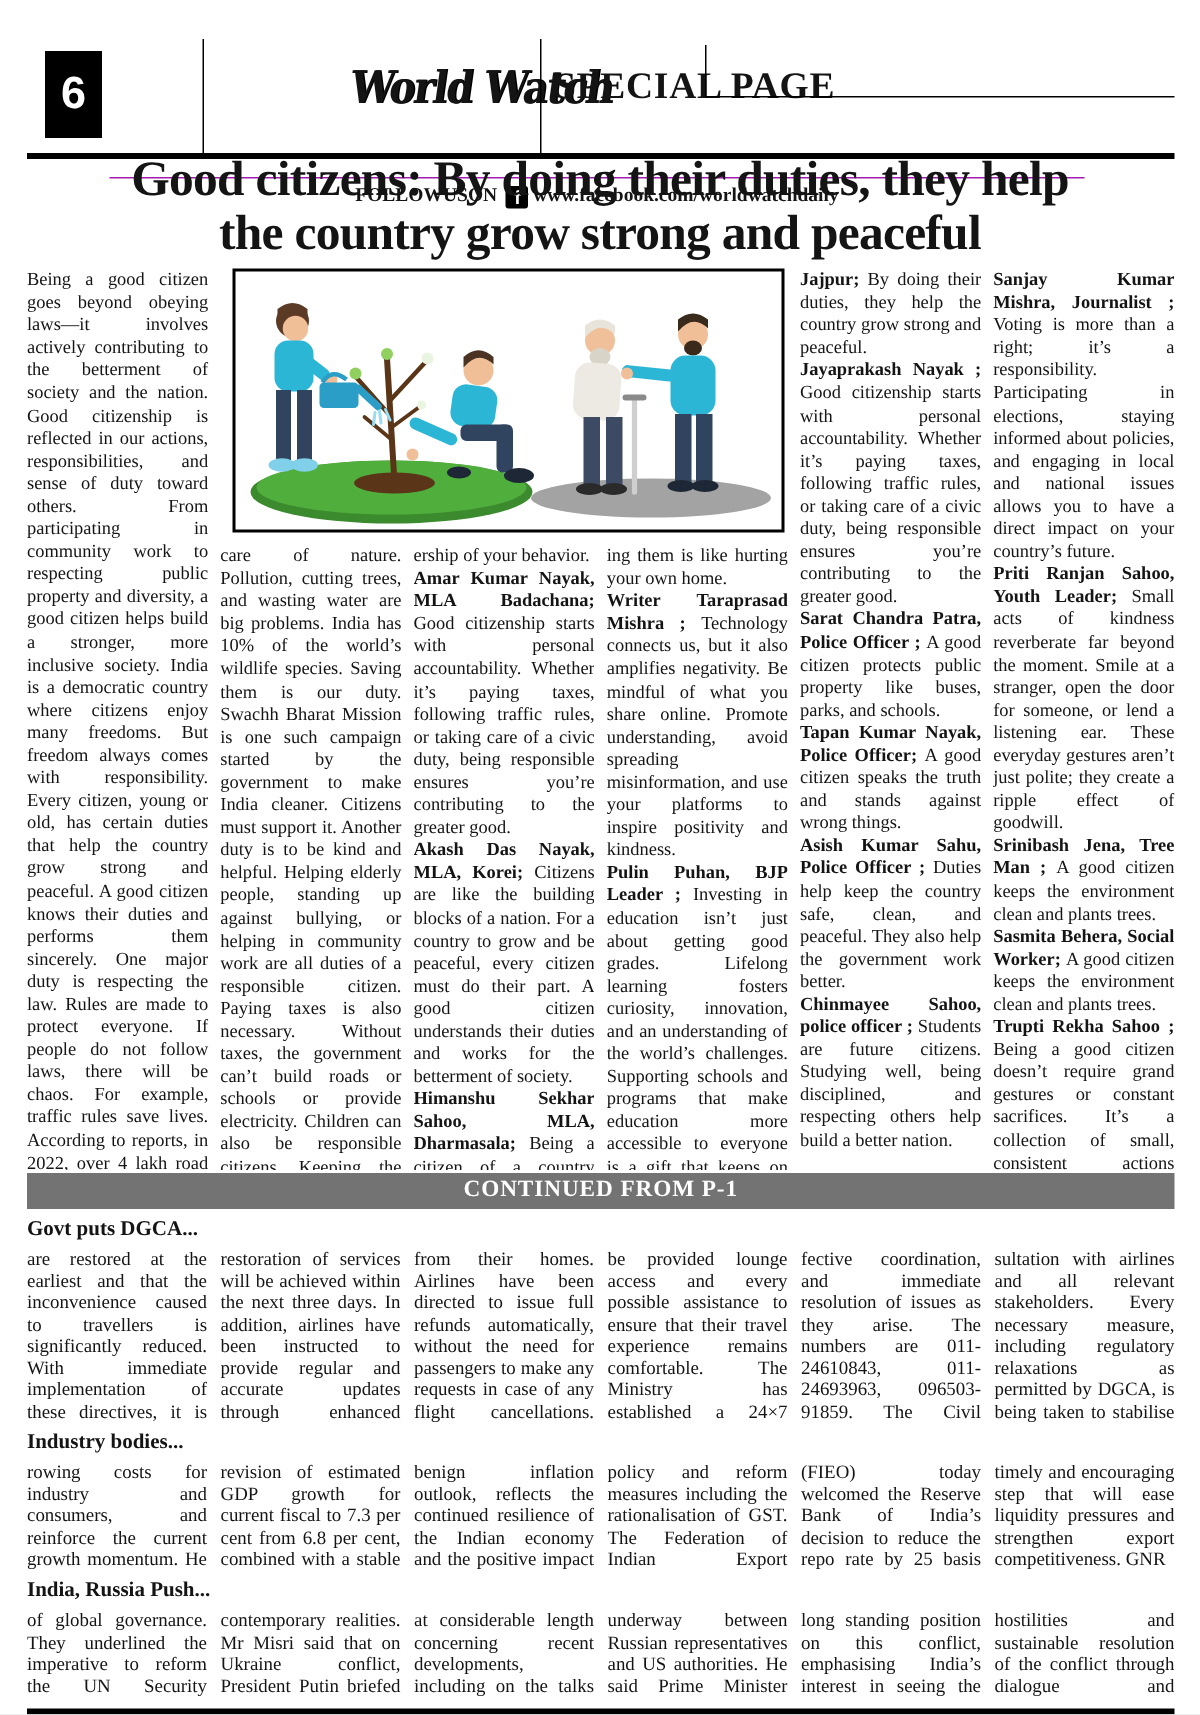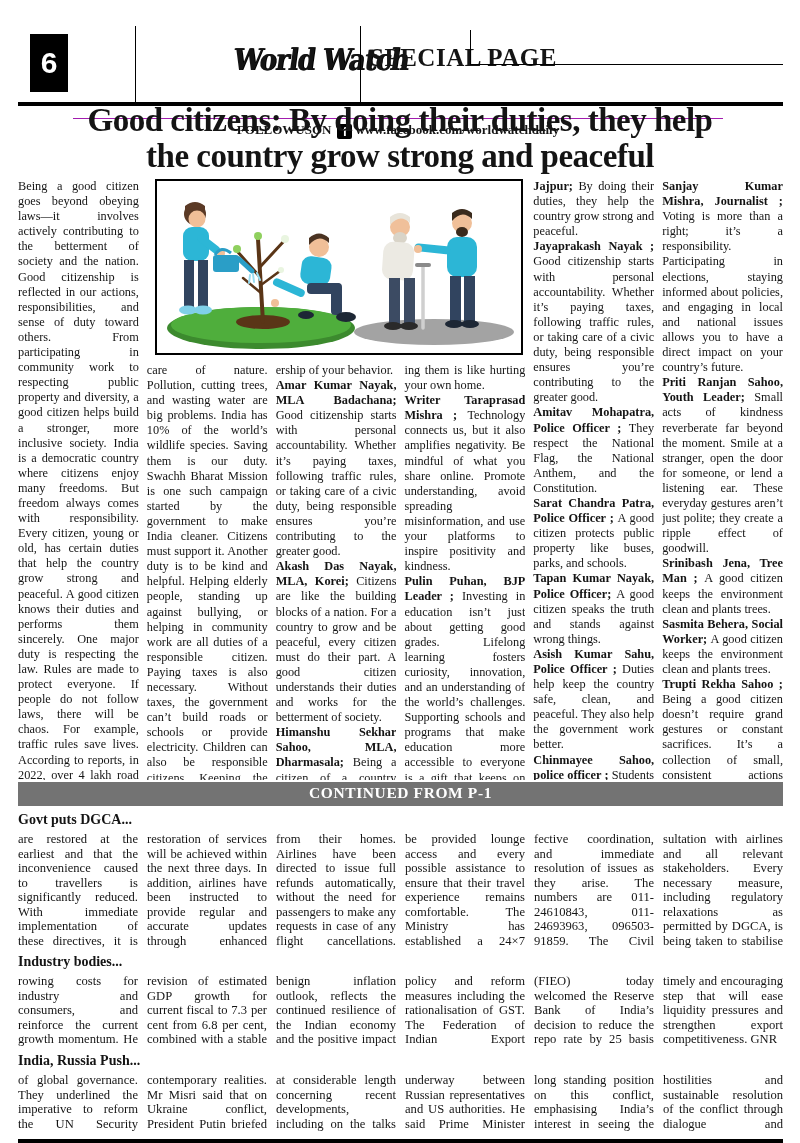--- a/index.html
+++ b/index.html
@@ -93,21 +93,20 @@
         <p><b>Himanshu Sekhar Sahoo, MLA, Dharmasala; </b>Being a citizen of a country means enjoying many rights. But it also comes with some important duties. A good citizen is someone who balances both rights and duties.</p>
       </div>
     <div class="col c4">
         <p>ing them is like hurting your own home.</p>
         <p><b>Writer Taraprasad Mishra ; </b>Technology connects us, but it also amplifies negativity. Be mindful of what you share online. Promote understanding, avoid spreading misinformation, and use your platforms to inspire positivity and kindness.</p>
         <p><b>Pulin Puhan, BJP Leader ; </b>Investing in education isn’t just about getting good grades. Lifelong learning fosters curiosity, innovation, and an understanding of the world’s challenges. Supporting schools and programs that make education more accessible to everyone is a gift that keeps on giving.</p>
       </div>
     <div class="col c5">
         <p><b>Jajpur; </b>By doing their duties, they help the country grow strong and peaceful.</p>
         <p><b>Jayaprakash Nayak ; </b>Good citizenship starts with personal accountability. Whether it’s paying taxes, following traffic rules, or taking care of a civic duty, being responsible ensures you’re contributing to the greater good.</p>
-        <p><b>Amitav Mohapatra, Police Officer ; </b>They respect the National Flag, the National Anthem, and the Constitution.</p>
         <p><b>Sarat Chandra Patra, Police Officer ; </b>A good citizen protects public property like buses, parks, and schools.</p>
         <p><b>Tapan Kumar Nayak, Police Officer; </b>A good citizen speaks the truth and stands against wrong things.</p>
         <p><b>Asish Kumar Sahu, Police Officer ; </b>Duties help keep the country safe, clean, and peaceful. They also help the government work better.</p>
         <p><b>Chinmayee Sahoo, police officer ; </b>Students are future citizens. Studying well, being disciplined, and respecting others help build a better nation.</p>
       </div>
     <div class="col c6">
         <p><b>Sanjay Kumar Mishra, Journalist ; </b>Voting is more than a right; it’s a responsibility. Participating in elections, staying informed about policies, and engaging in local and national issues allows you to have a direct impact on your country’s future.</p>
         <p><b>Priti Ranjan Sahoo, Youth Leader; </b>Small acts of kindness reverberate far beyond the moment. Smile at a stranger, open the door for someone, or lend a listening ear. These everyday gestures aren’t just polite; they create a ripple effect of goodwill.</p>
         <p><b>Srinibash Jena, Tree Man ; </b>A good citizen keeps the environment clean and plants trees.</p>
         <p><b>Sasmita Behera, Social Worker; </b>A good citizen keeps the environment clean and plants trees.</p>

